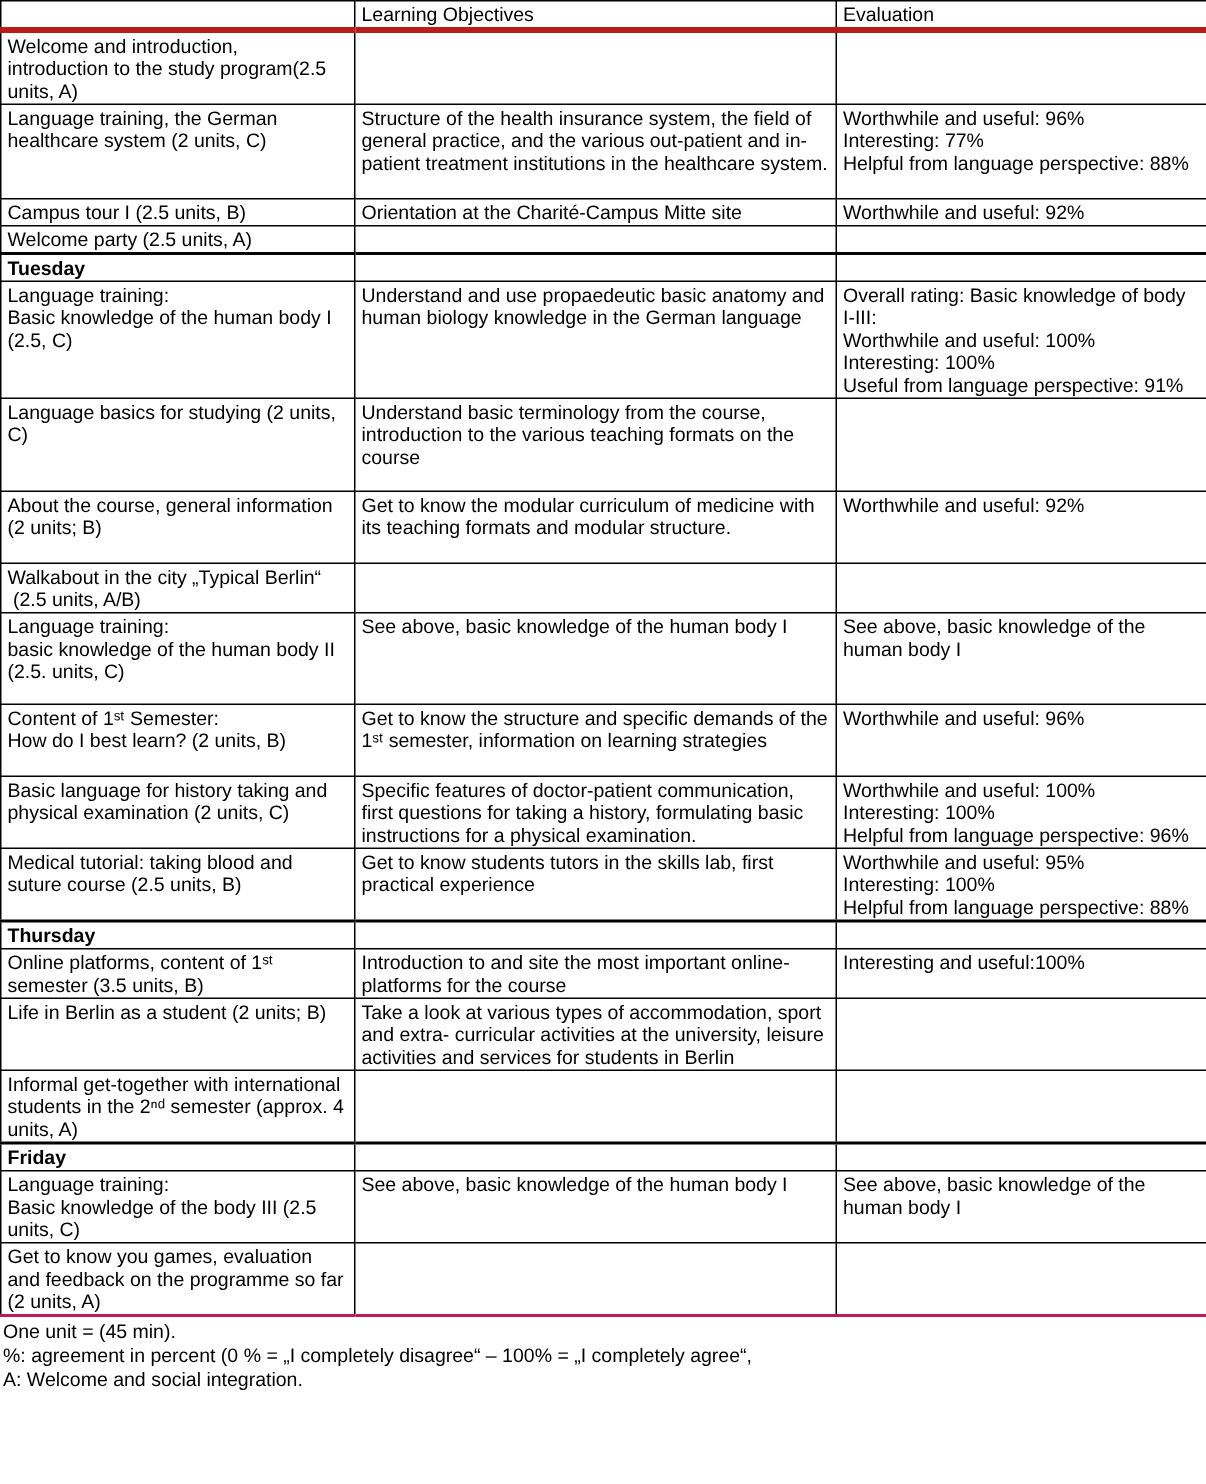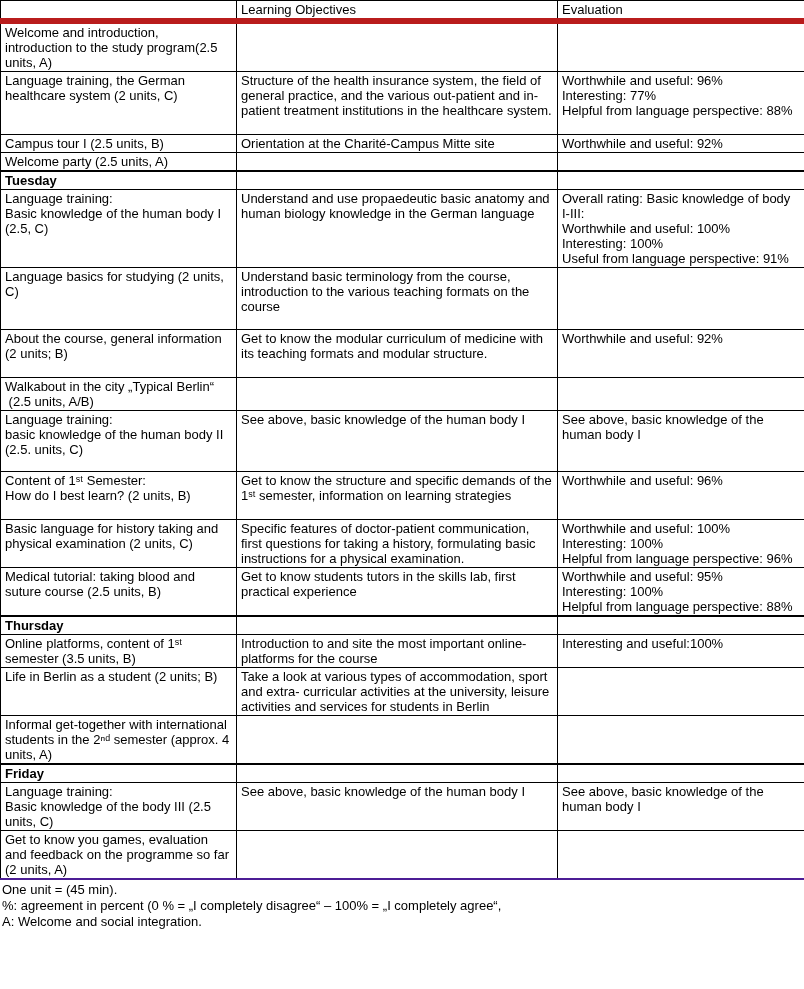--- a/index.html
+++ b/index.html
@@ -24,28 +24,28 @@
     border: 1px solid #000;
     vertical-align: top;
     text-align: left;
     padding: 1px 5px 1px 4px;
     line-height: 15px;
     white-space: pre-line;
     font-weight: normal;
     font-size: 13px;
   }
   table.schedule thead th {
-    border-bottom: 6px solid #b91c1c;
+    border-bottom: 4px solid #b91c1c;
   }
   tr.day-row td {
     border-top: 2px solid #000;
     font-weight: bold;
   }
   tbody tr:last-child td {
-    border-bottom: 2px solid #4c1d95;
+    border-bottom: 2px solid #be185d;
   }
   .footnotes {
     padding: 2px 2px 0 2px;
     line-height: 15.8px;
   }
   .footnote {
     white-space: pre-line;
   }
 </style>
 </head>

